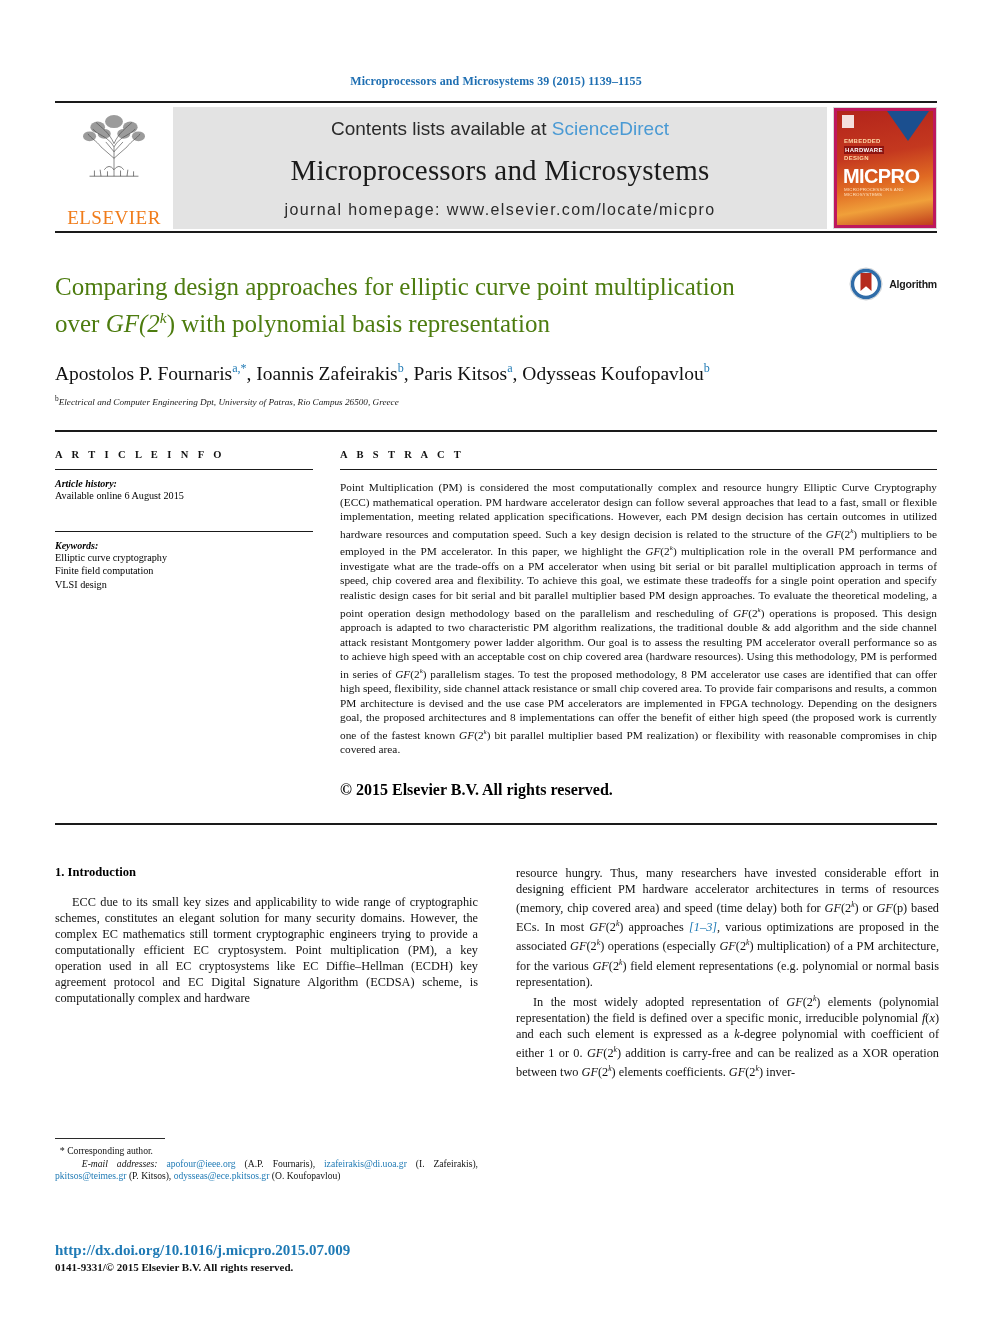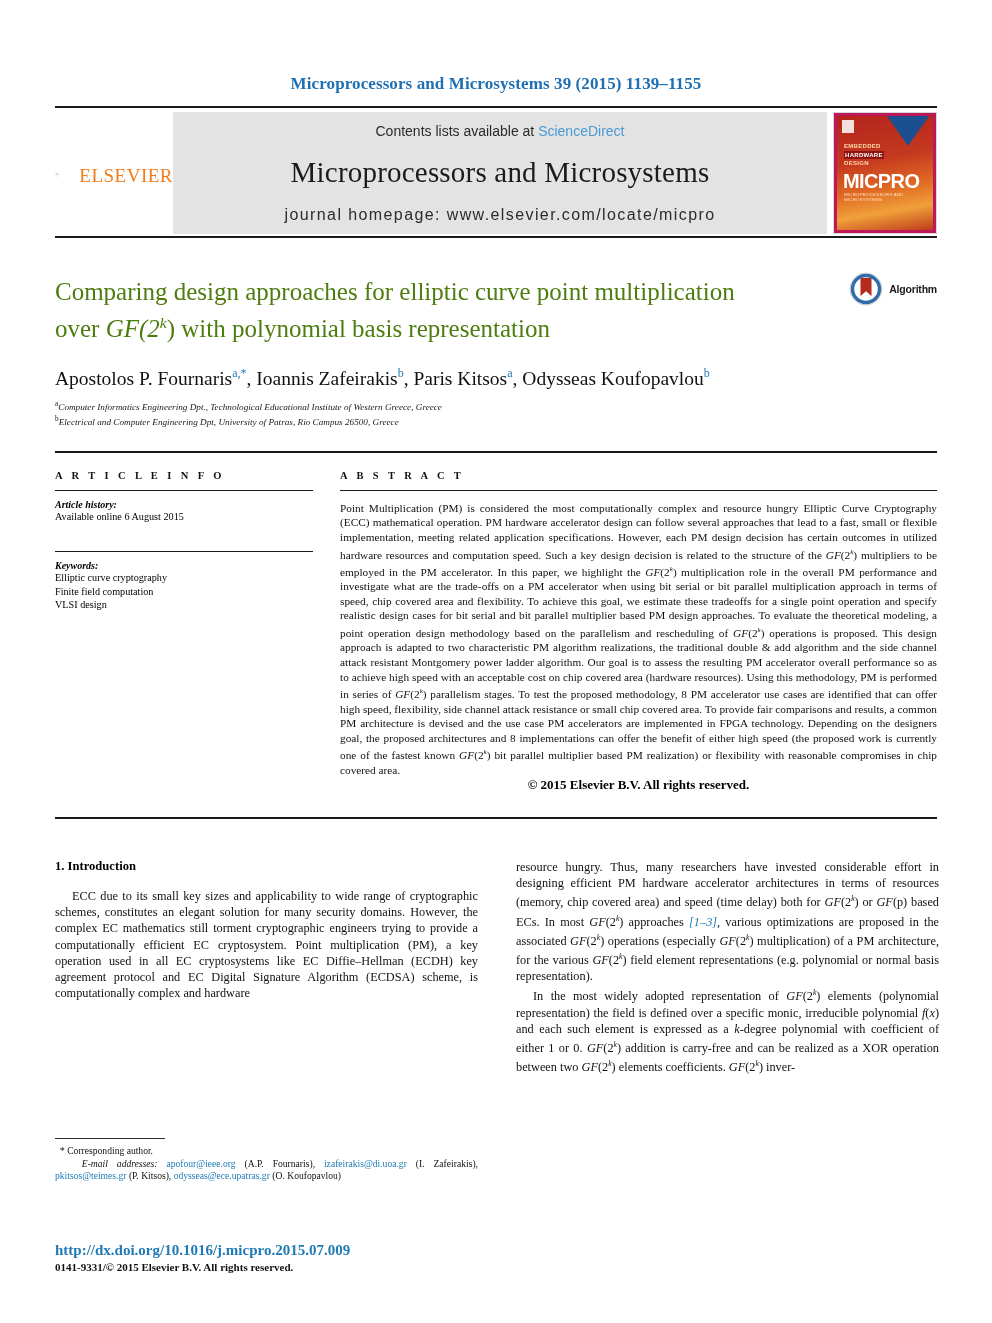--- a/index.html
+++ b/index.html
@@ -21,41 +21,41 @@
     position: relative;
     box-sizing: border-box;
     padding: 0 55px;
   }
 
   
   .running-head {
     text-align: center;
     color: #1f6fb2;
     font-weight: bold;
-    font-size: 17px;
+    font-size: 12px;
     padding-top: 74px;
     letter-spacing: 0.1px;
   }
   .rule-top {
     border-top: 2.2px solid #1a1a1a;
     margin-top: 12px;
   }
 
   
   .masthead {
     display: flex;
     align-items: stretch;
     height: 122px;
     margin-top: 4px;
   }
   .elsevier-logo {
     width: 118px;
     flex: 0 0 118px;
     display: flex;
-    flex-direction: row;
+    flex-direction: column;
     align-items: center;
     justify-content: flex-start;
     padding-top: 4px;
     gap: 20px;
   }
   .tree-svg { display:block; }
   .elsevier-word {
     color: #f07c1a;
     font-family: "Liberation Serif", serif;
     font-size: 19px;
@@ -67,21 +67,21 @@
     flex: 1 1 auto;
     background: #e3e3e3;
     display: flex;
     flex-direction: column;
     align-items: center;
     justify-content: space-between;
     padding: 11px 0 10px 0;
   }
   .contents-line {
     font-family: "Liberation Sans", sans-serif;
-    font-size: 14px;
+    font-size: 19px;
     color: #2b2b2b;
   }
   .sciencedirect { color: #4a9ad4; }
   .journal-title {
     font-family: "Liberation Serif", serif;
     font-size: 29px;
     color: #1b1b1b;
     letter-spacing: 0.2px;
   }
   .homepage-line {
@@ -238,23 +238,23 @@
 
   .abstract-body {
     margin-top: 10px;
     font-size: 11.3px;
     line-height: 14.6px;
     text-align: justify;
     color: #111;
   }
   .abstract-body .ital { font-style: italic; }
   .copyright {
-    text-align: center;
-    font-size: 13px;
-    margin-top: 0;
+    text-align: left;
+    font-size: 16px;
+    margin-top: 24px;
     font-weight: bold;
   }
   .rule-after-abs {
     border-top: 2.2px solid #1a1a1a;
     margin-top: 24px;
   }
 
   
   .body-cols {
     display: flex;
@@ -399,23 +399,20 @@
     </h1>
 
     <div class="authors">
       <span>Apostolos P. Fournaris</span><sup>a,*</sup>,
       <span>Ioannis Zafeirakis</span><sup>b</sup>,
       <span>Paris Kitsos</span><sup>a</sup>,
       <span>Odysseas Koufopavlou</span><sup>b</sup>
     </div>
 
     <div class="affil">
-      <div>
-        <sup>a</sup><span>Computer Informatics Engineering Dpt., Technological Educational Institute of Western Greece, Greece</span>
-      </div>
       <div>
         <sup>b</sup><span>Electrical and Computer Engineering Dpt, University of Patras, Rio Campus 26500, Greece</span>
       </div>
     </div>
   </div>
 
   <div class="rule-before-info"></div>
 
   <div class="info-row">
 
@@ -501,21 +498,21 @@
       <span>Corresponding author.</span>
     </div>
     <div class="fn">
       &nbsp;&nbsp;&nbsp;<span class="ital">E-mail addresses:</span>
       <span class="mail">apofour@ieee.org</span>
       <span>(A.P. Fournaris)</span>,
       <span class="mail">izafeirakis@di.uoa.gr</span>
       <span>(I. Zafeirakis)</span>,
       <span class="mail">pkitsos@teimes.gr</span>
       <span>(P. Kitsos)</span>,
-      <span class="mail">odysseas@ece.upatras.gr</span>
+      <span class="mail">odysseas@ece.pkitsos.gr</span>
       <span>(O. Koufopavlou)</span>
     </div>
   </div>
 
   <div class="doi-block">
     <span class="doi-link">http://dx.doi.org/10.1016/j.micpro.2015.07.009</span>
     <span class="issn">0141-9331/© 2015 Elsevier B.V. All rights reserved.</span>
   </div>
 
 </div>

